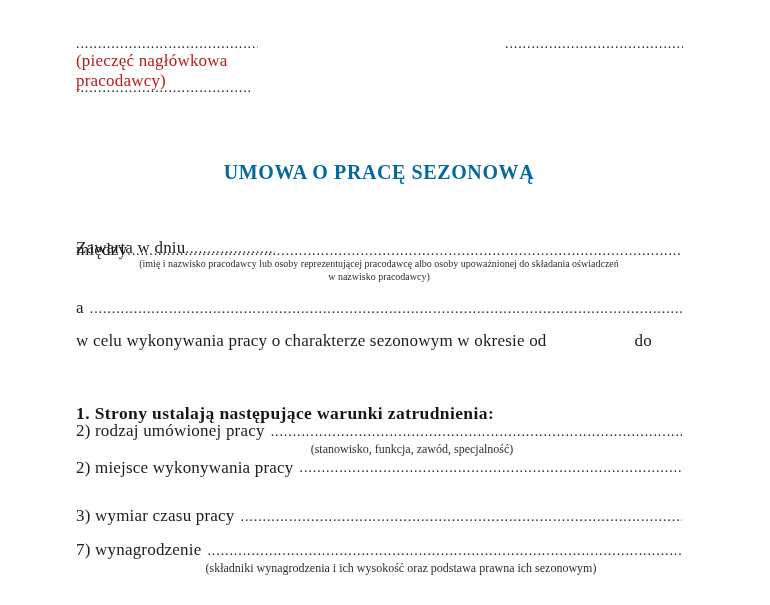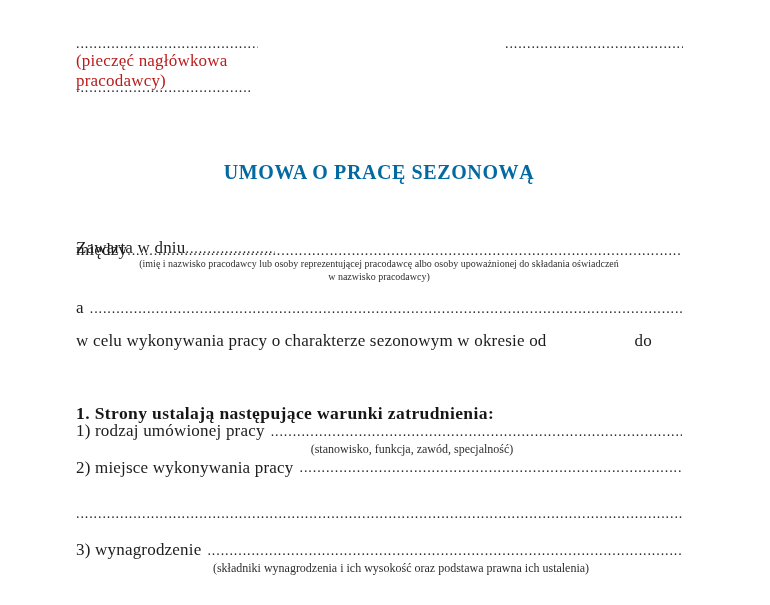--- a/index.html
+++ b/index.html
@@ -91,33 +91,34 @@
   <div class="row" style="top:331px;gap:41px;">
     <span class="lbl pad">w celu wykonywania pracy o charakterze sezonowym w okresie od</span>
     <span class="dotsfx w100">................................................................................................................................................................................................................................................................................................................................</span>
     <span class="lbl">do</span>
     <span class="fill">................................................................................................................................................................................................................................................................................................................................</span>
   </div>
 
   <div class="heading">1. Strony ustalają następujące warunki zatrudnienia:</div>
 
   <div class="row" style="top:421px;">
-    <span class="lbl pad">1) rodzaj umówionej pracy</span>
+    <span class="lbl pad">2) rodzaj umówionej pracy</span>
     <span class="fill">................................................................................................................................................................................................................................................................................................................................</span>
   </div>
   <div class="caption caption-item1">(stanowisko, funkcja, zawód, specjalność)</div>
 
   <div class="row" style="top:458px;align-items:center;">
     <span class="lbl pad">2) miejsce wykonywania pracy</span>
     <span class="fill">................................................................................................................................................................................................................................................................................................................................</span>
   </div>
 
   <div class="row" style="top:506px;">
+    <span class="lbl pad">3) wymiar czasu pracy</span>
     <span class="fill">................................................................................................................................................................................................................................................................................................................................</span>
   </div>
 
   <div class="row" style="top:540px;">
-    <span class="lbl pad">3) wynagrodzenie</span>
+    <span class="lbl pad">7) wynagrodzenie</span>
     <span class="fill">................................................................................................................................................................................................................................................................................................................................</span>
   </div>
-  <div class="caption caption-item4">(składniki wynagrodzenia i ich wysokość oraz podstawa prawna ich ustalenia)</div>
+  <div class="caption caption-item4">(składniki wynagrodzenia i ich wysokość oraz podstawa prawna ich sezonowym)</div>
 
 </div>
 
 </body></html>

